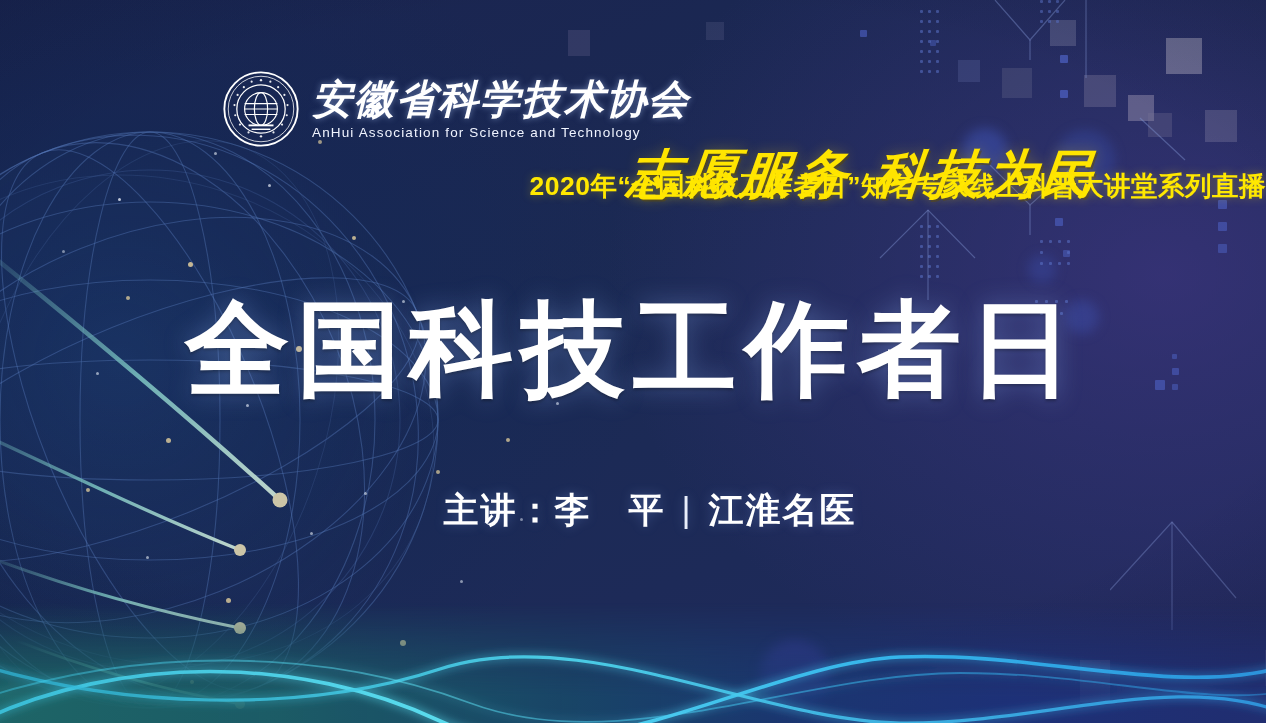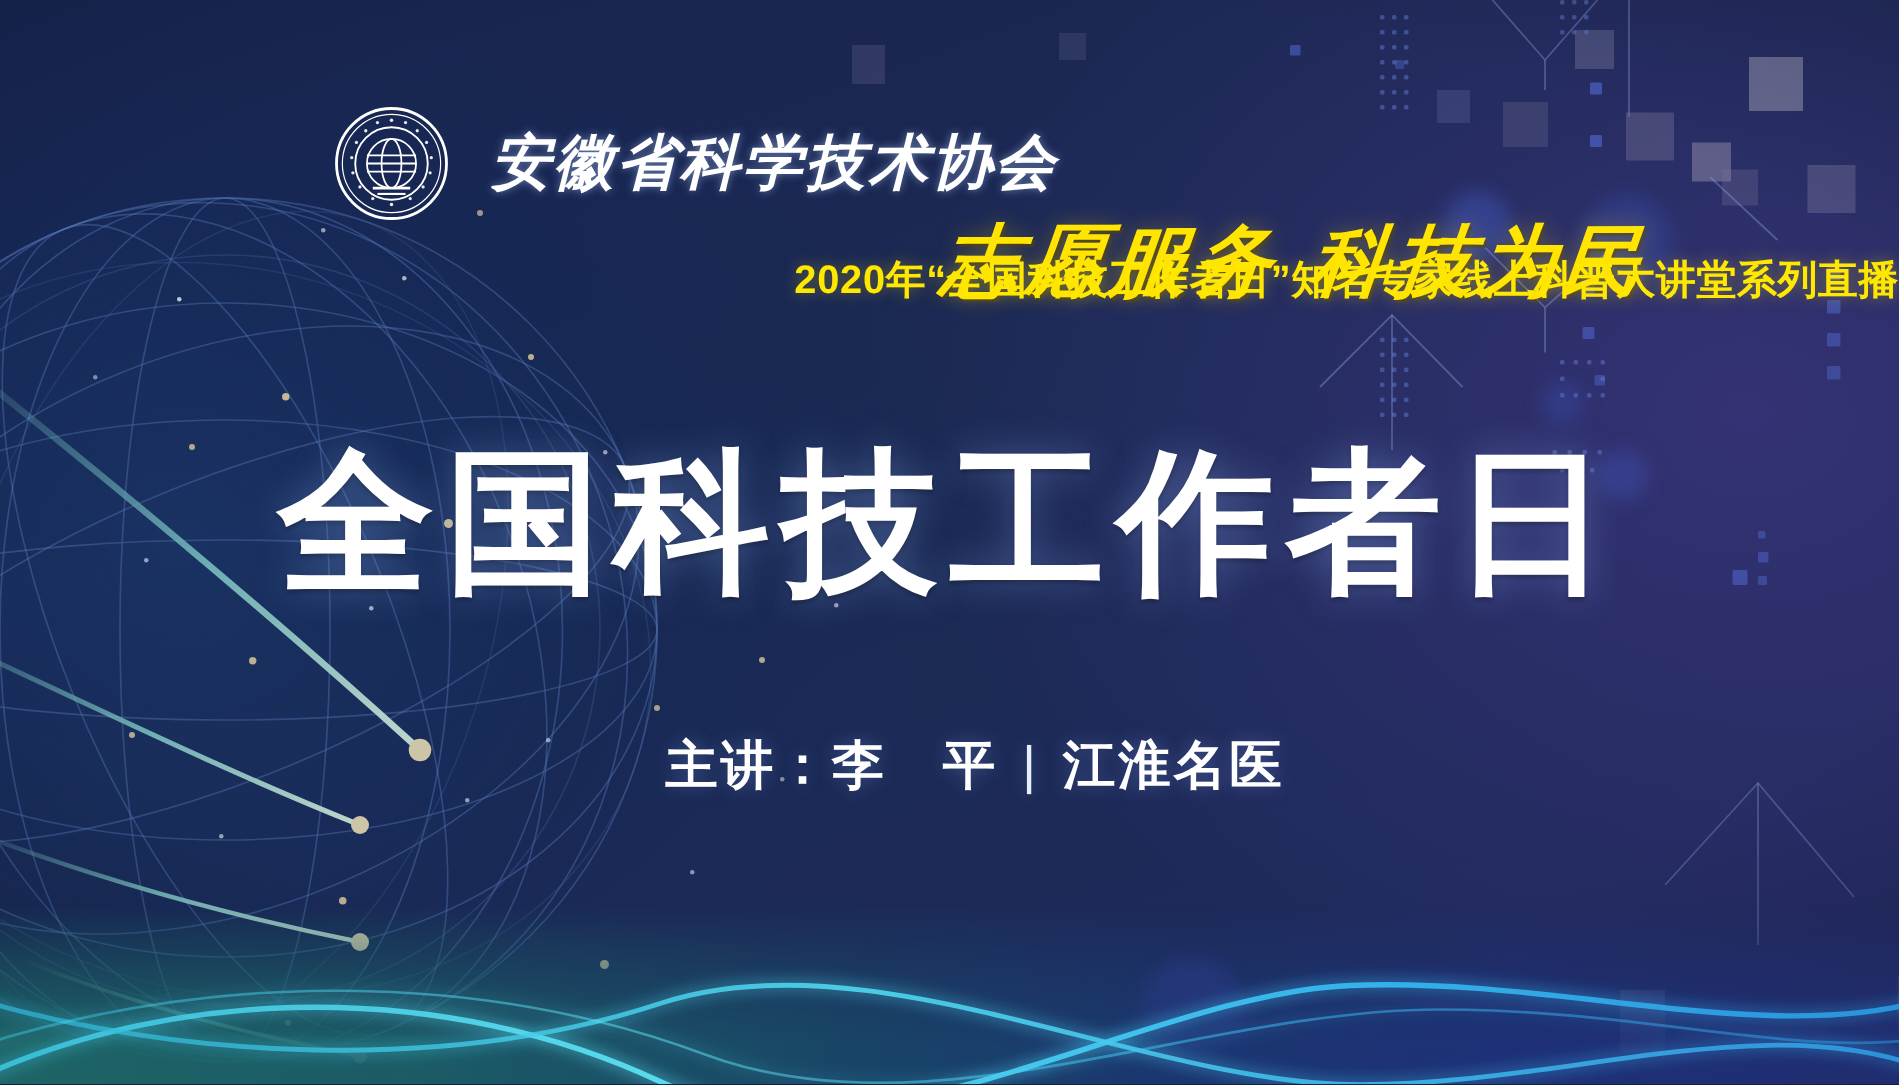--- a/index.html
+++ b/index.html
@@ -44,21 +44,21 @@
   .dotgrid{position:absolute;}
   .dotgrid i{position:absolute;width:3px;height:3px;background:#5b72c8;opacity:.55;border-radius:1px;}
   .glow{position:absolute;border-radius:50%;filter:blur(6px);}
   .chev{position:absolute;}
   .bluepx{position:absolute;background:#4e63c6;border-radius:1px;}
 
   
   .header{position:absolute;left:0;right:0;top:66px;height:90px;}
   .logo-lockup{
     position:absolute;left:222px;top:4px;
-    display:flex;align-items:center;gap:27px;
+    display:flex;align-items:center;gap:12px;
   }
   .emblem{width:78px;height:78px;flex:0 0 78px;}
   .logo-text{display:flex;flex-direction:column;justify-content:center;line-height:1;}
   .cn-name{
     font-family:"DejaVu Sans","Liberation Sans",sans-serif;
     font-weight:700;font-style:italic;
     font-size:40px;letter-spacing:2px;color:#ffffff;
     text-shadow:0 0 6px rgba(180,205,255,.5);
     white-space:nowrap;
   }
@@ -384,20 +384,21 @@
           <circle cx="23" cy="70" r="1.4"></circle>
             <circle cx="17" cy="58" r="1.4"></circle>
           <circle cx="16" cy="45" r="1.4"></circle>
             <circle cx="20" cy="32" r="1.4"></circle>
           <circle cx="28" cy="22" r="1.4"></circle>
             <circle cx="38" cy="15" r="1.4"></circle>
         </g>
       </svg>
       <div class="logo-text">
         <div class="cn-name">安徽省科学技术协会</div>
+        <div class="en-name">AnHui Association for Science and Technology</div>
       </div>
     </div>
 
     <div class="calligraphy">志愿服务  科技为民</div>
   </div>
 
   <div class="subtitle">2020年“全国科技工作者日”知名专家线上科普大讲堂系列直播</div>
 
   <div class="title">全国科技工作者日</div>
 

